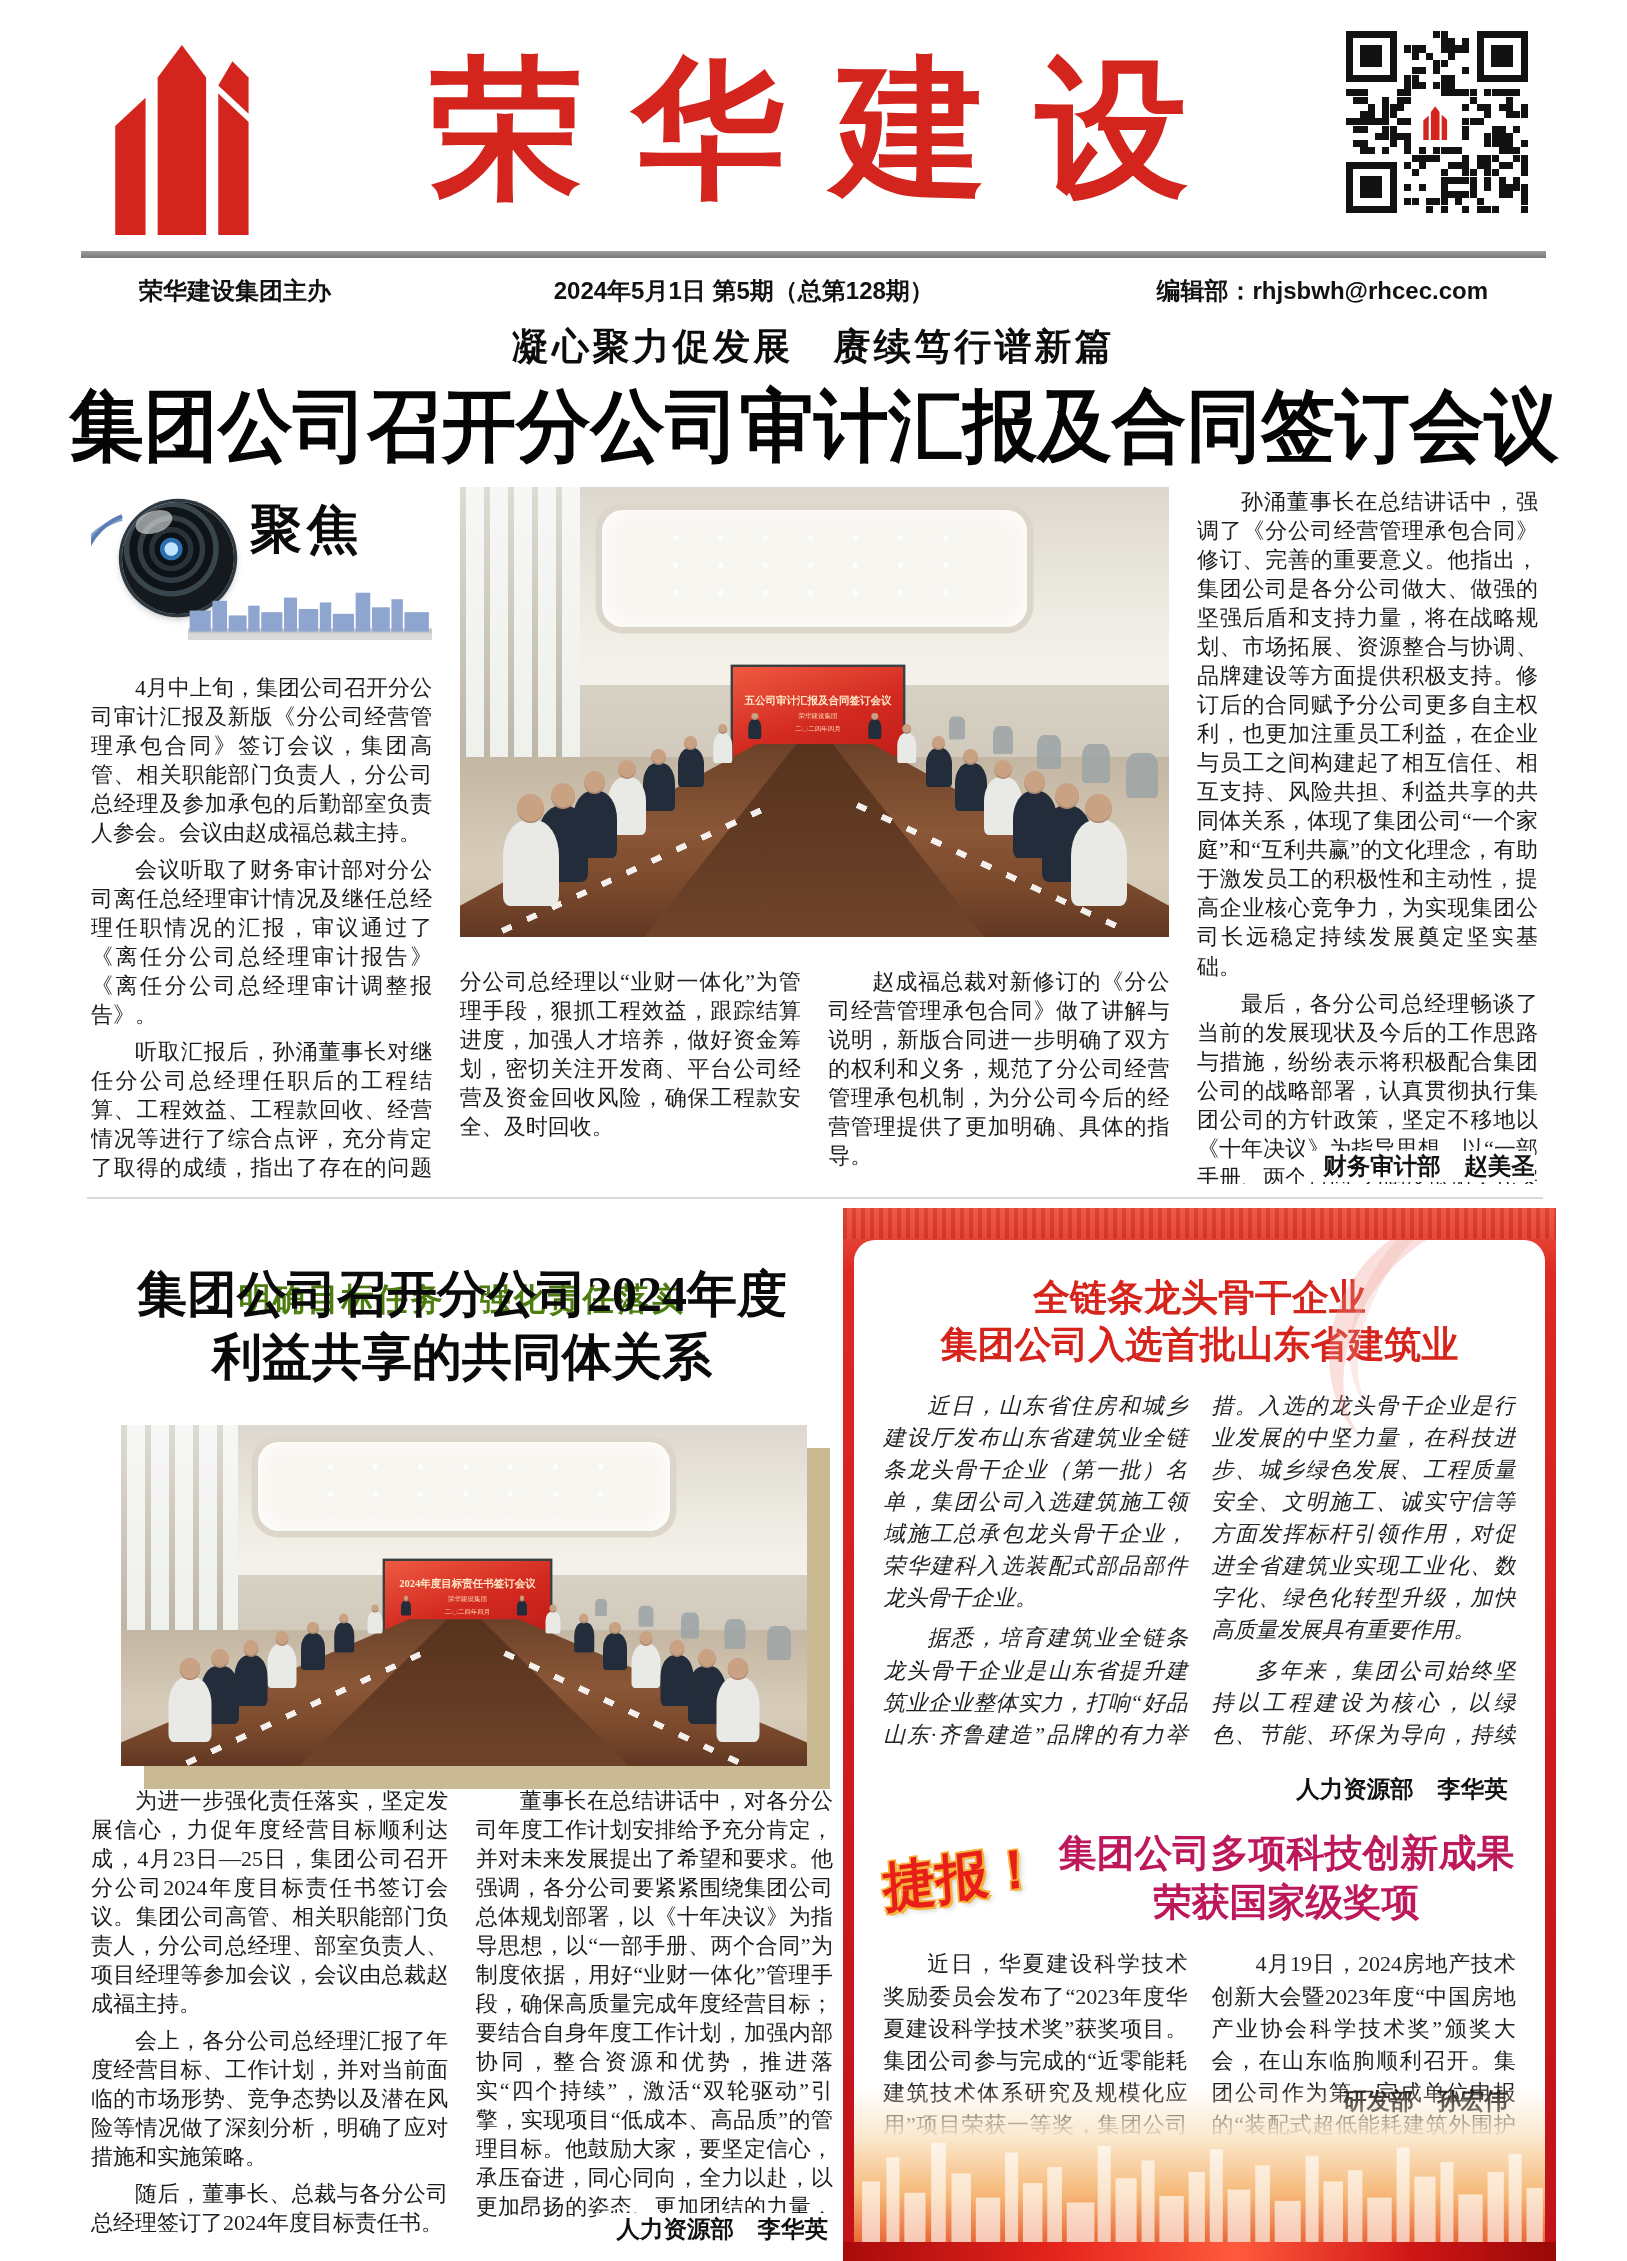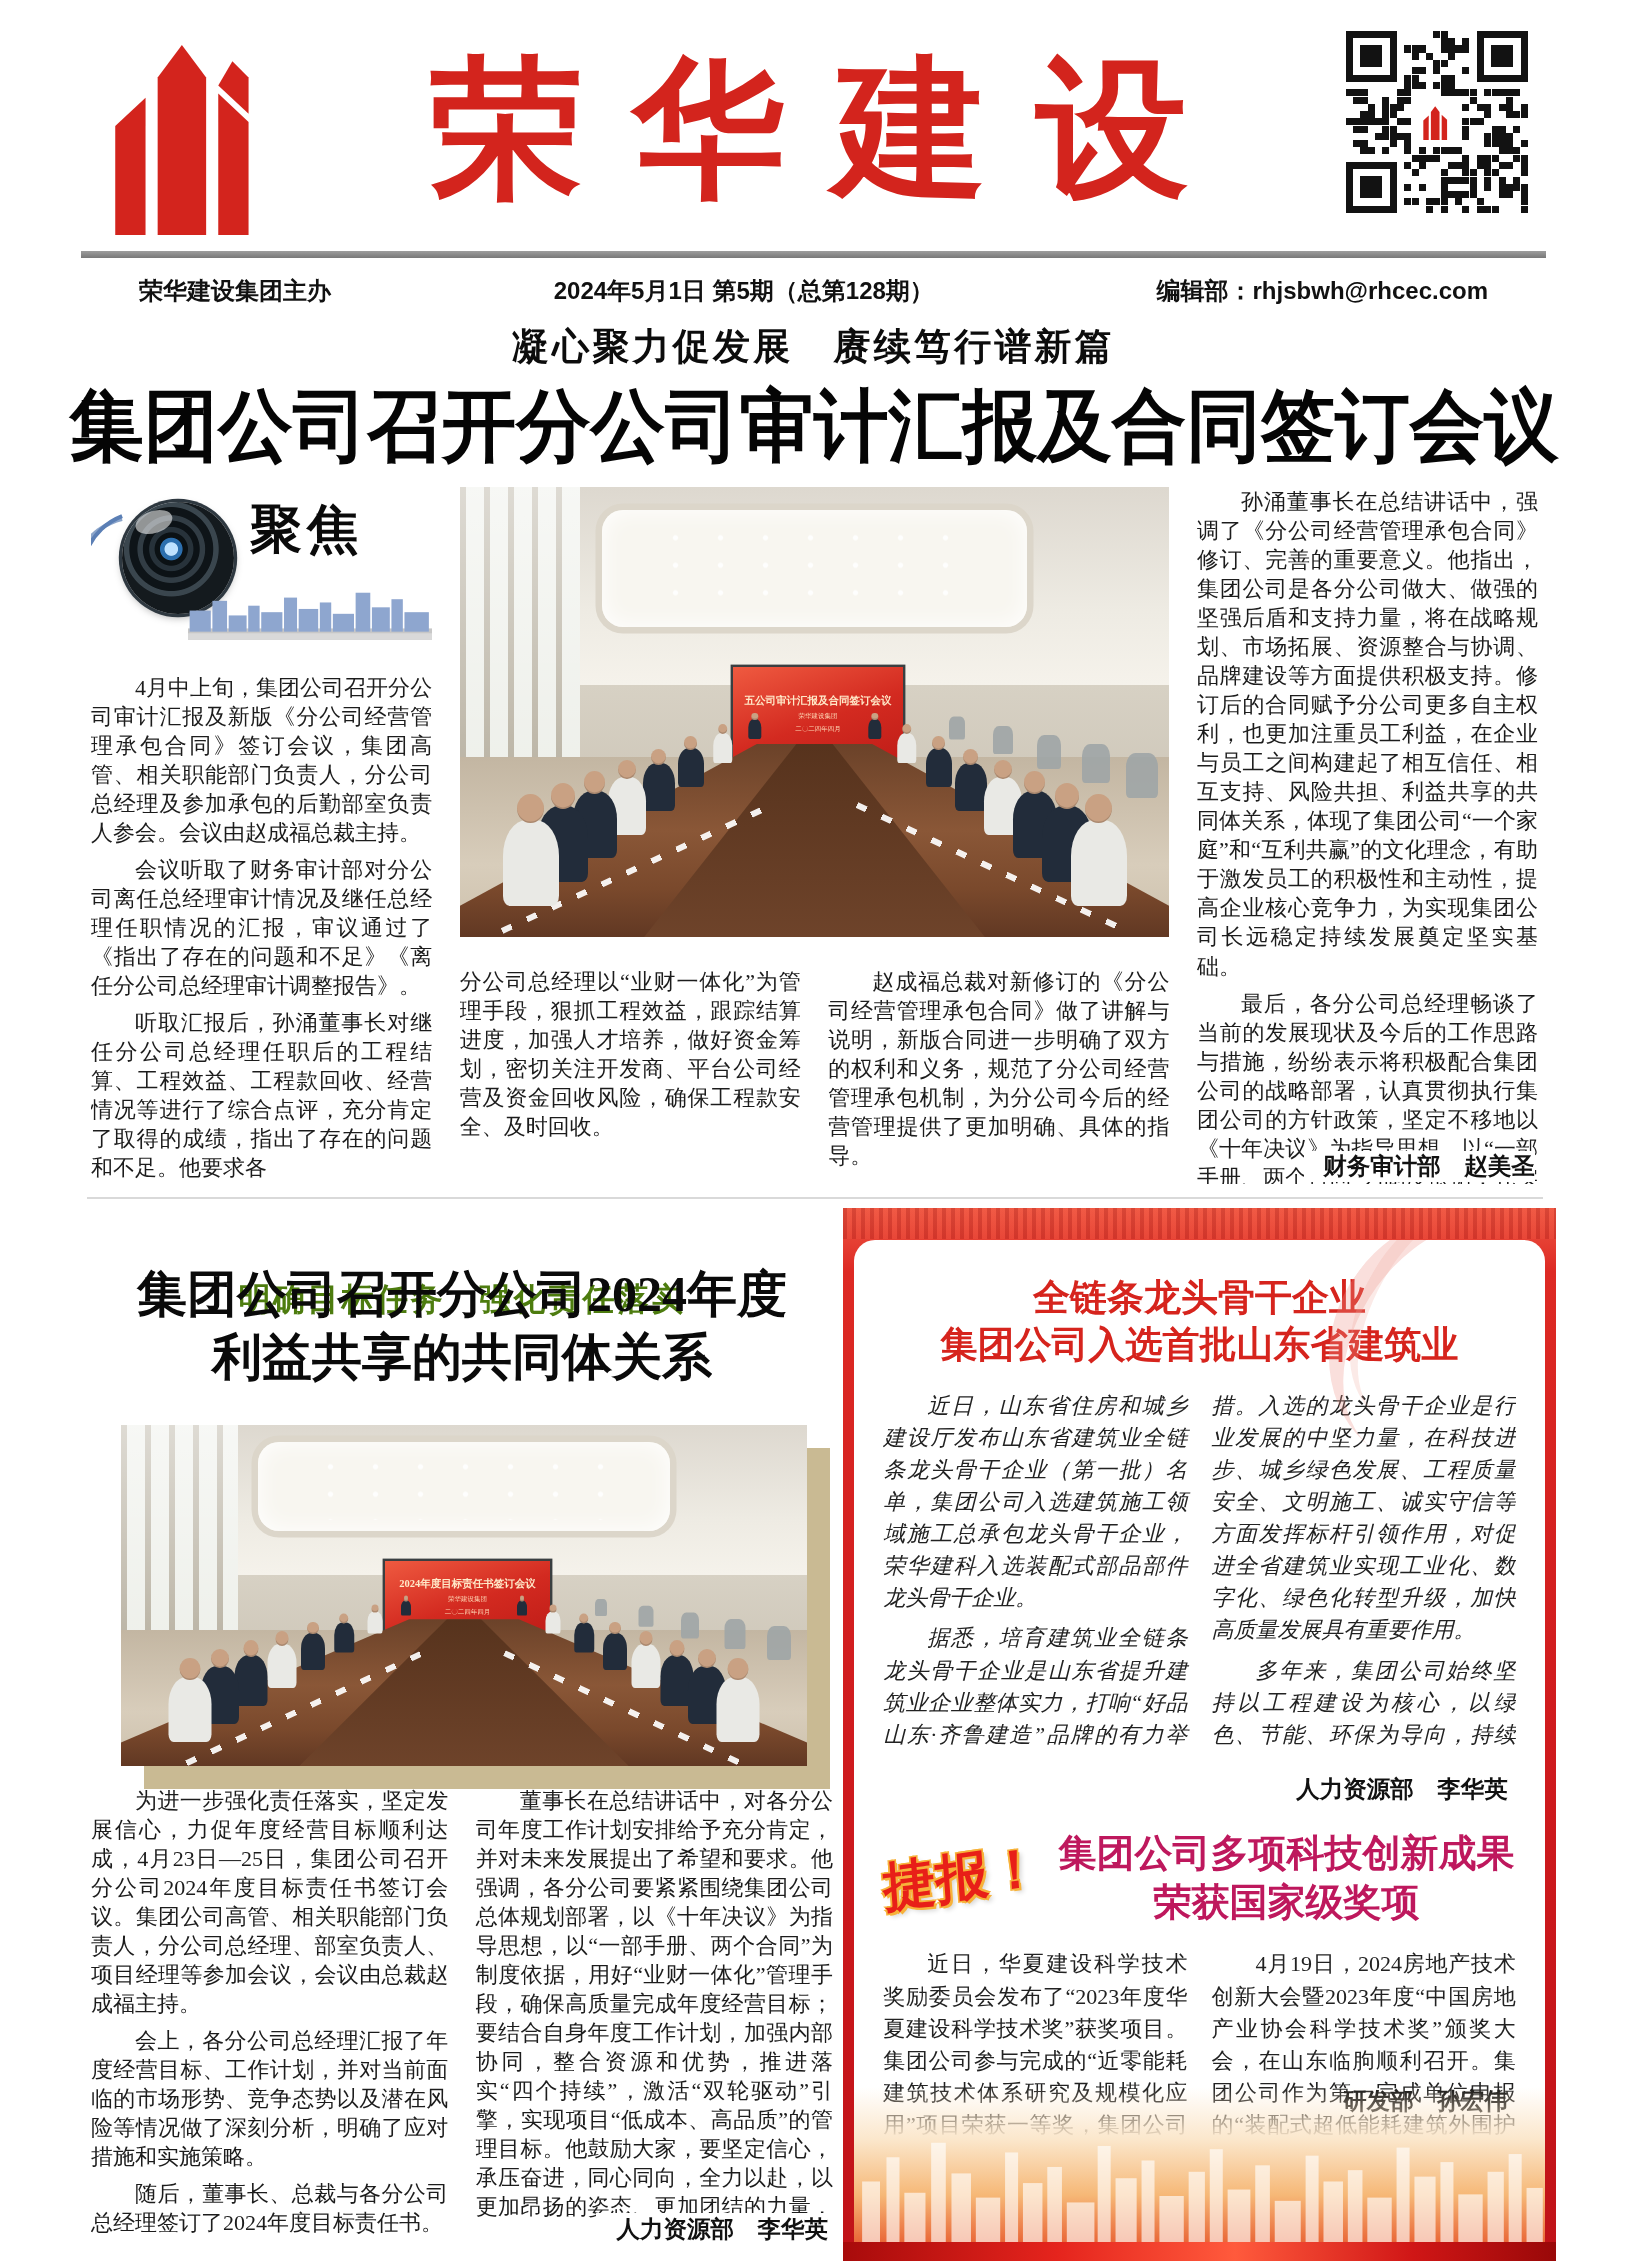--- a/index.html
+++ b/index.html
@@ -401,21 +401,21 @@
                 <rect x="206" y="12" width="18" height="48"></rect>
               <rect x="226" y="30" width="22" height="30"></rect>
                 <rect x="250" y="20" width="14" height="40"></rect>
               <rect x="266" y="36" width="30" height="24"></rect>
             </g>
           </svg>
         </div>
       </div>
       <div>
           <p class="para">4月中上旬，集团公司召开分公司审计汇报及新版《分公司经营管理承包合同》签订会议，集团高管、相关职能部门负责人，分公司总经理及参加承包的后勤部室负责人参会。会议由赵成福总裁主持。</p>
-          <p class="para">会议听取了财务审计部对分公司离任总经理审计情况及继任总经理任职情况的汇报，审议通过了《指出了存在的问题和不足》《离任分公司总经理审计调整报告》。</p>
+          <p class="para">会议听取了财务审计部对分公司离任总经理审计情况及继任总经理任职情况的汇报，审议通过了《离任分公司总经理审计报告》《离任分公司总经理审计调整报告》。</p>
           <p class="para">听取汇报后，孙涌董事长对继任分公司总经理任职后的工程结算、工程效益、工程款回收、经营情况等进行了综合点评，充分肯定了取得的成绩，指出了存在的问题和不足。他要求各</p>
         </div>
     </div>
 
     <div class="a1-col23">
       <div class="photo photo1">
         <div class="ph-ceiling"></div>
         <div class="ph-light"></div>
         <div class="ph-wall"></div>
         <div class="ph-winwall"></div>

